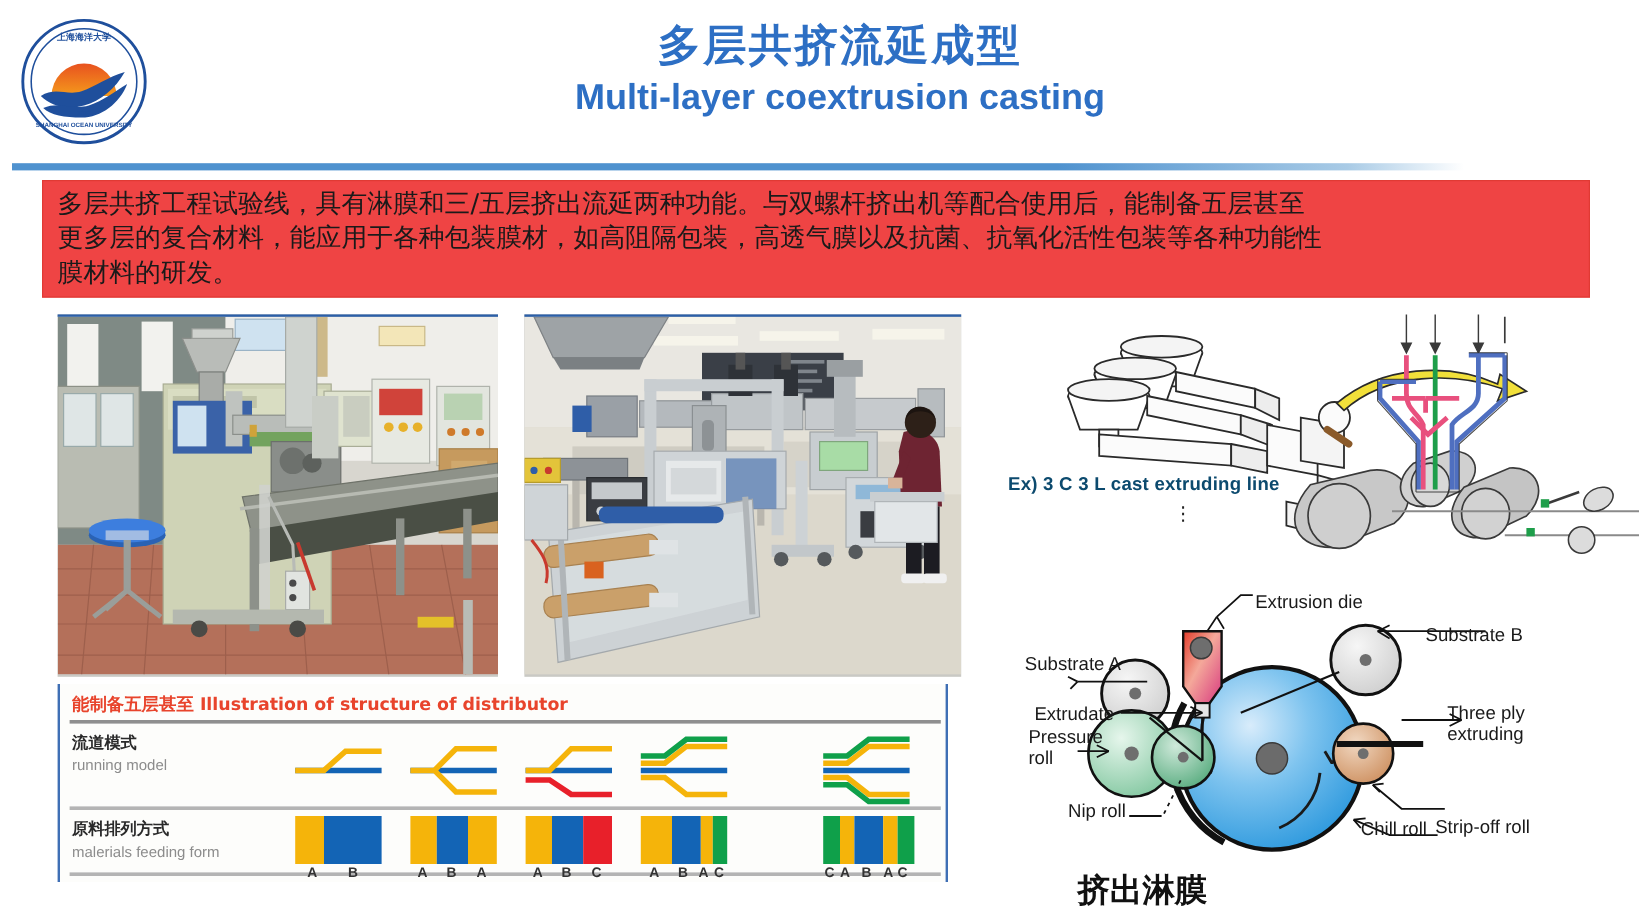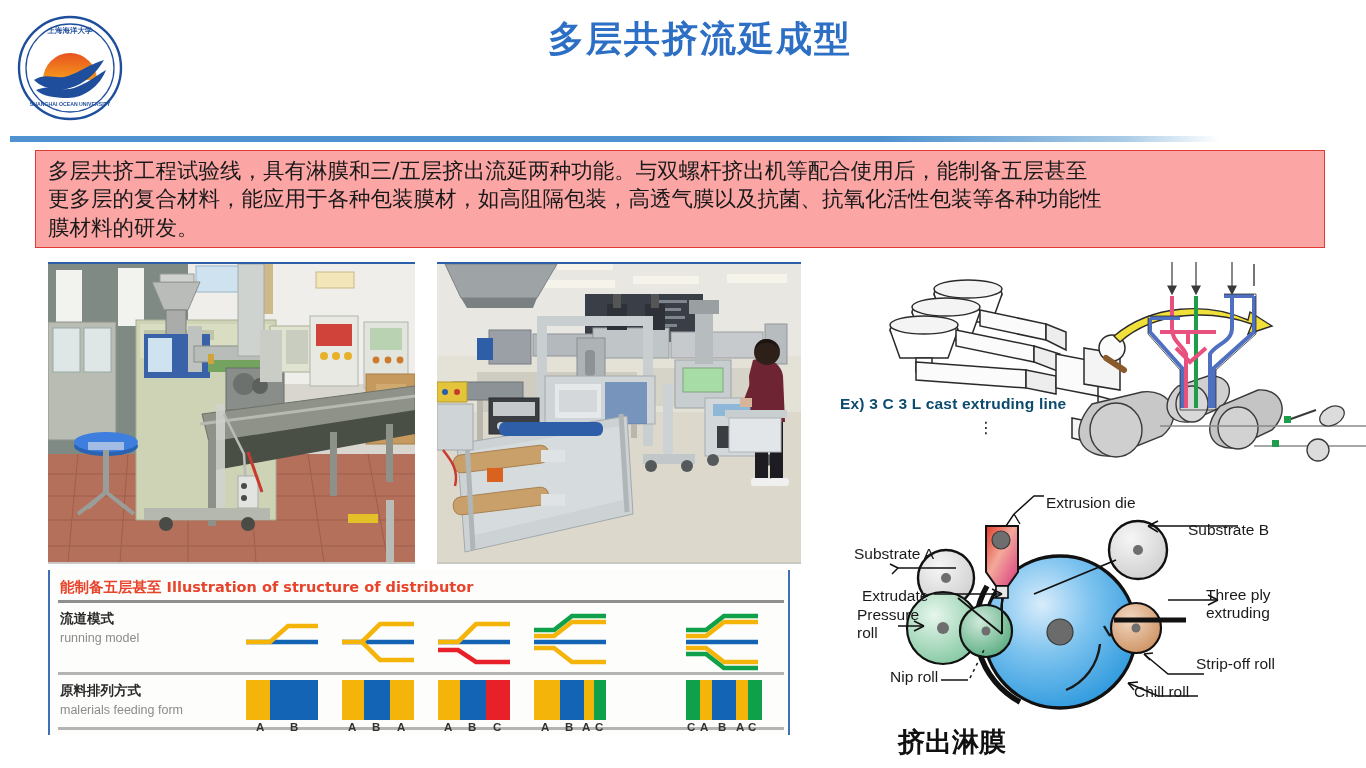--- a/index.html
+++ b/index.html
@@ -13,21 +13,21 @@
   .logo{position:absolute;left:16px;top:14px;width:108px;height:108px;text-decoration:underline;}
   .title-wrap{position:absolute;left:200px;top:18px;width:1000px;text-align:center;}
   .title-cn{font-size:36px;font-weight:bold;color:#2d6fc4;letter-spacing:2px;line-height:1.15;
             font-family:"DejaVu Sans","Liberation Sans",sans-serif;}
   .title-en{font-size:30px;font-weight:bold;color:#2d6fc4;margin-top:6px;line-height:1.15;}
   .hrule{position:absolute;left:10px;top:136px;width:1210px;height:6px;
          background:linear-gradient(90deg,#4f92cf 0%,#4f92cf 72%,#a9cbe6 92%,rgba(169,203,230,0) 100%);}
 
   
   .descbox{position:absolute;left:35px;top:150px;width:1290px;height:98px;
-           border:1.5px solid #e03a34;box-sizing:border-box;padding:6px 10px 4px 12px;background:#fca5a5;}
+           border:1.5px solid #e03a34;box-sizing:border-box;padding:6px 10px 4px 12px;background:#ef4444;}
   .descbox p{margin:0;font-size:21.5px;line-height:1.32;color:#1a1a1a;
              font-family:"DejaVu Sans","Liberation Sans",sans-serif;letter-spacing:0px;}
 
   
   .photo{position:absolute;overflow:hidden;background:#c9c9c4;}
   .photo1{left:48px;top:262px;width:367px;height:300px;border-top:2px solid #2b5fa8;}
   .photo2{left:437px;top:262px;width:364px;height:300px;border-top:2px solid #2b5fa8;}
 
   
   .distpanel{position:absolute;left:48px;top:570px;width:742px;height:165px;
@@ -79,20 +79,21 @@
       <g fill="#1f4f9c" font-size="7.5" font-family="'DejaVu Sans',sans-serif" font-weight="bold">
         <text x="54" y="19" text-anchor="middle">上海海洋大学</text>
       </g>
       <text x="54" y="92" text-anchor="middle" fill="#1f4f9c" font-size="5.2" font-family="'Liberation Sans',sans-serif" font-weight="bold">SHANGHAI OCEAN UNIVERSITY</text>
       <text x="54" y="82" text-anchor="middle" fill="#1f4f9c" font-size="5" font-family="'Liberation Sans',sans-serif">1912</text>
     </svg>
   </div>
 
   <div class="title-wrap">
     <div class="title-cn">多层共挤流延成型</div>
+    <div class="title-en">Multi-layer coextrusion casting</div>
   </div>
   <div class="hrule"></div>
 
   <div class="descbox">
     <p>多层共挤工程试验线，具有淋膜和三/五层挤出流延两种功能。与双螺杆挤出机等配合使用后，能制备五层甚至</p>
     <p>更多层的复合材料，能应用于各种包装膜材，如高阻隔包装，高透气膜以及抗菌、抗氧化活性包装等各种功能性</p>
     <p>膜材料的研发。</p>
   </div>
 
   <div class="photo photo1">
@@ -546,18 +547,18 @@
   </div>
 
   <div class="dlabel" style="left:1046px;top:494px;">Extrusion die</div>
   <div class="dlabel" style="left:854px;top:545px;">Substrate A</div>
   <div class="dlabel" style="left:1188px;top:521px;">Substrate B</div>
   <div class="dlabel" style="left:862px;top:587px;">Extrudate</div>
   <div class="dlabel" style="left:857px;top:606px;">Pressure
 roll</div>
   <div class="dlabel" style="left:890px;top:668px;">Nip roll</div>
   <div class="dlabel" style="left:1134px;top:683px;">Chill roll</div>
-  <div class="dlabel" style="left:1196px;top:655px;text-align:center;">Strip-off roll</div>
+  <div class="dlabel" style="left:1196px;top:681px;text-align:center;">Strip-off roll</div>
   <div class="dlabel" style="left:1206px;top:586px;">Three ply
 extruding</div>
   <div class="cnlabel">挤出淋膜</div>
 
 </div>
 
 </body></html>

